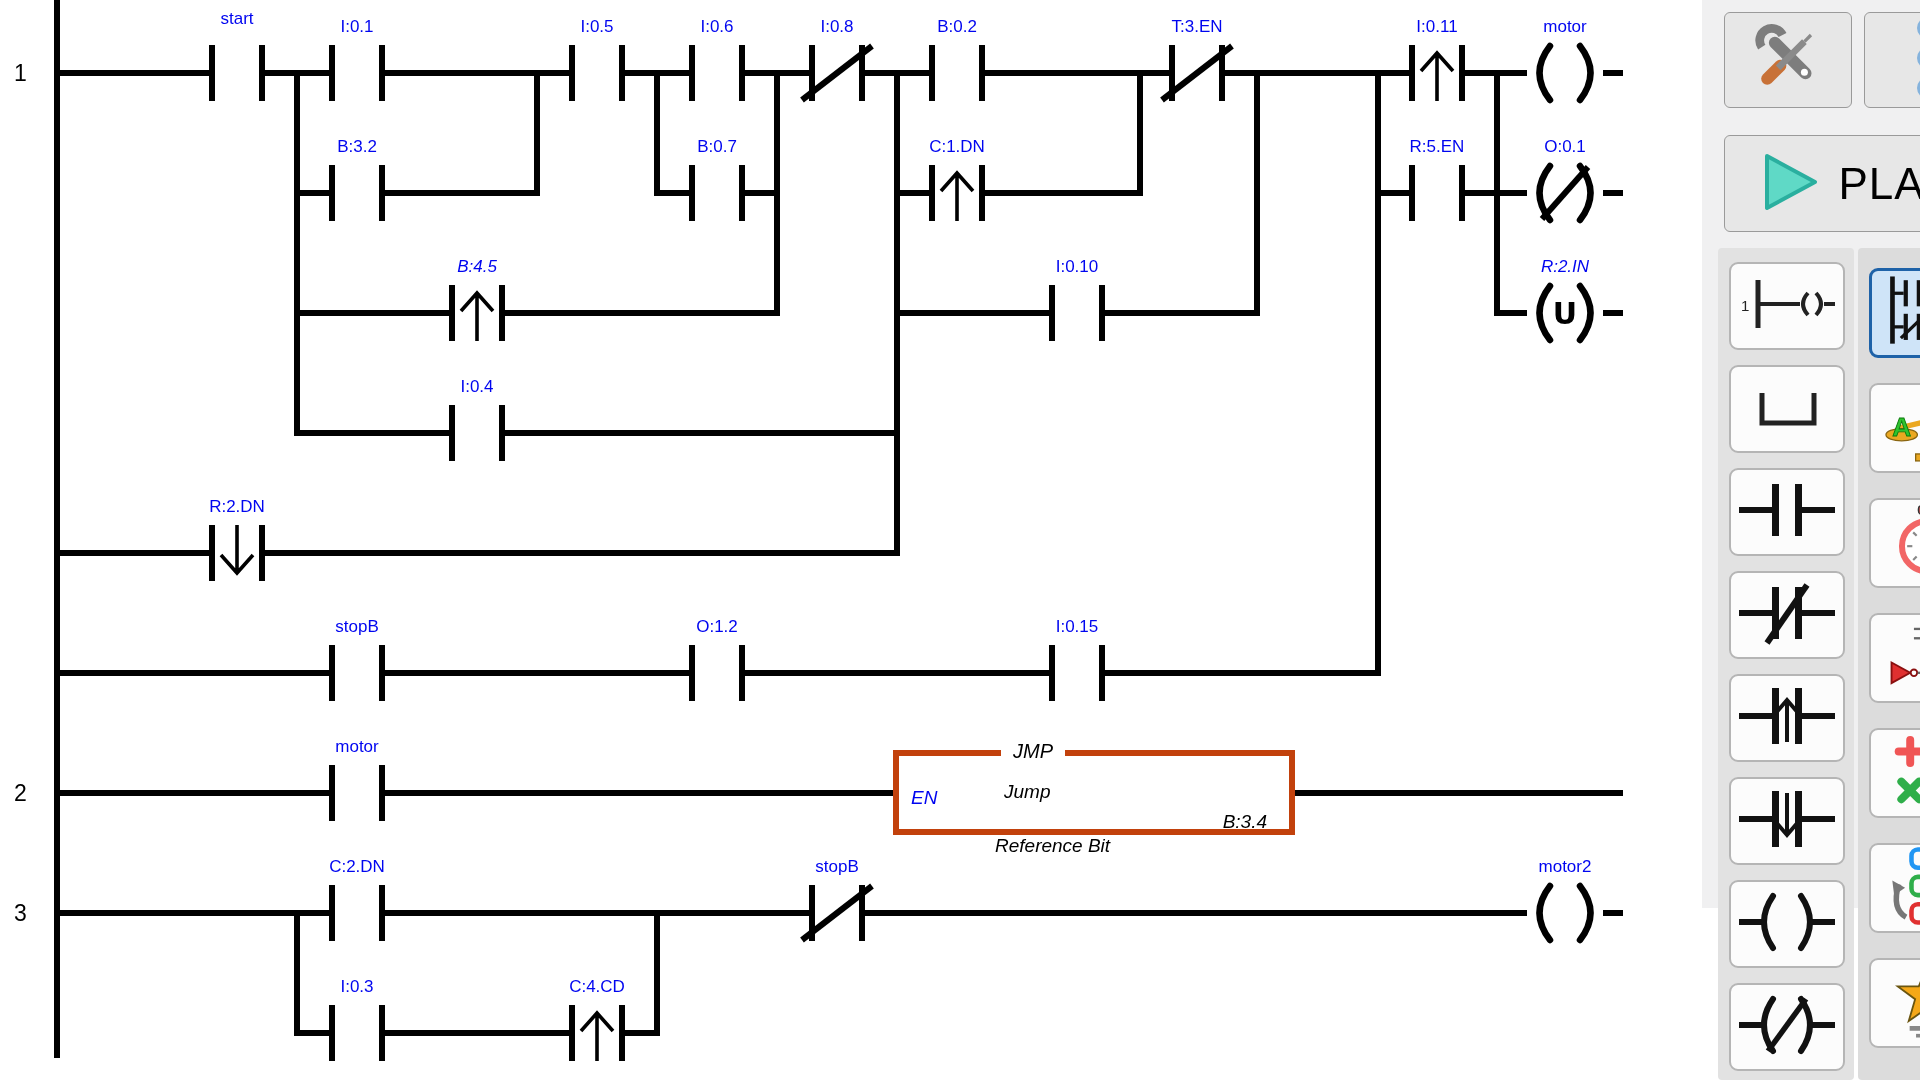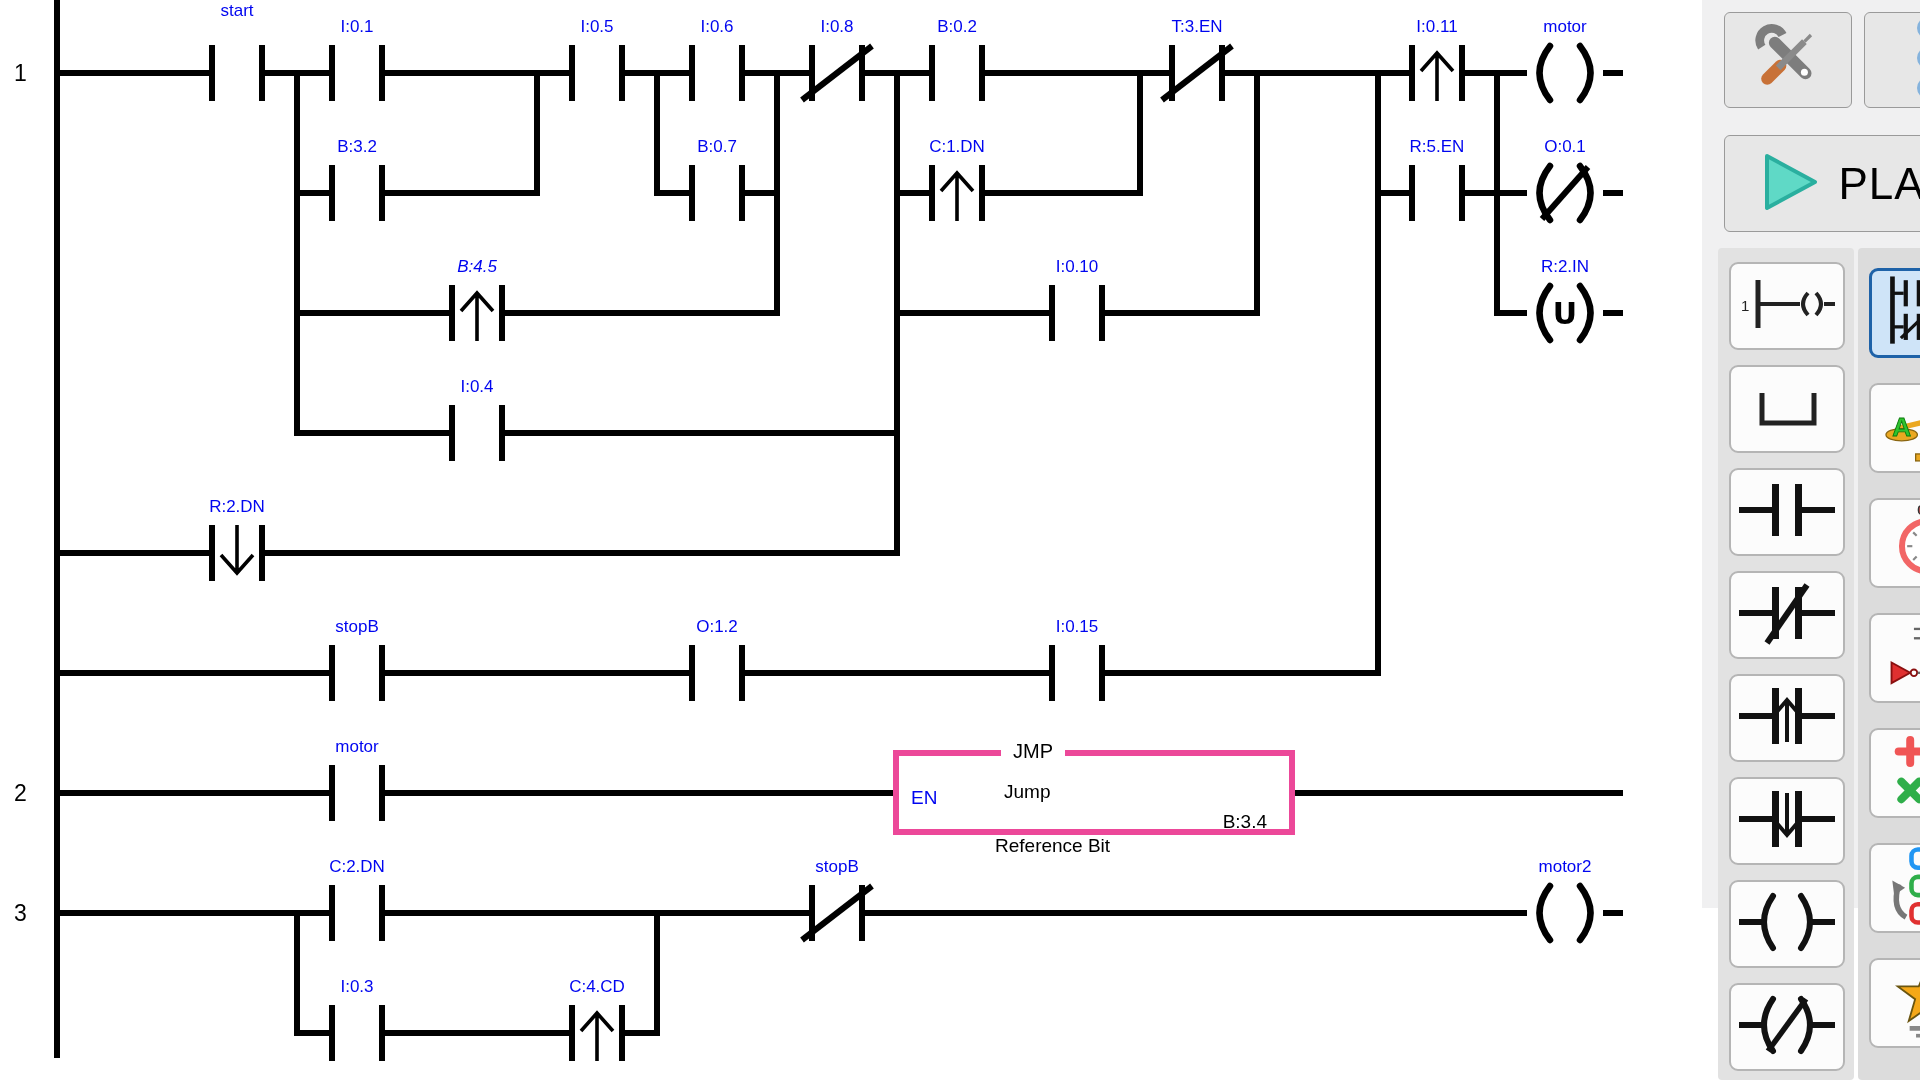--- a/index.html
+++ b/index.html
@@ -5,21 +5,21 @@
   html,body{margin:0;padding:0;width:1920px;height:1080px;overflow:hidden;
     font-family:"Liberation Sans",sans-serif;background:#ffffff;}
   #app{position:relative;width:1920px;height:1080px;background:#ffffff;}
   #canvas{position:absolute;left:0;top:0;width:1620px;height:1080px;background:#fff;}
   .wire{position:absolute;background:#000;}
   .elem{position:absolute;background:#fff;}
   .elem svg{position:absolute;left:0;top:0;overflow:visible;}
   .lbl{position:absolute;width:160px;text-align:center;font-size:17px;color:#0005f0;
        white-space:nowrap;}
   .rungnum{position:absolute;font-size:23px;color:#000;}
-  .jmpbox{position:absolute;border:6px solid #ec4899;background:#fff;box-sizing:border-box;}
+  .jmpbox{position:absolute;border:6px solid #c2410c;background:#fff;box-sizing:border-box;font-style:italic;}
   .jmptitle{position:absolute;top:-16px;background:#fff;padding:0 12px;font-size:20px;color:#000;}
   .jmptext{position:absolute;font-size:19px;color:#000;white-space:nowrap;}
   .jmpen{color:#0005f0;}
   #statusbar{position:absolute;left:0;top:1055px;width:1620px;height:25px;background:#d9dce0;
     border-top:1px solid #adb2b8;box-sizing:border-box;font-size:18px;color:#000;
     padding:1px 0 0 6px;}
   #panel{position:absolute;left:1676px;top:0;width:300px;height:908px;background:#f0f0f1;margin-left:26px;}
   .topbtn{position:absolute;width:128px;height:96px;background:#e7e7e7;border:1px solid #9a9a9a;
     border-radius:6px;box-sizing:border-box;display:flex;align-items:center;justify-content:center;}
   #playbtn{position:absolute;left:22px;top:135px;width:266px;height:97px;background:#e7e7e7;
@@ -67,21 +67,21 @@
       <div class="wire" style="left:654px;top:910px;width:6px;height:126px;"></div>
       <div class="rungnum" style="left:14px;top:60px;">1</div>
       <div class="rungnum" style="left:14px;top:780px;">2</div>
       <div class="rungnum" style="left:14px;top:900px;">3</div>
       <div class="elem" style="left:209px;top:43px;width:56px;height:60px;">
         <svg width="56" height="60">
           <rect x="0" y="2" width="6" height="56" fill="#000"></rect>
           <rect x="50" y="2" width="6" height="56" fill="#000"></rect>
         </svg>
       </div>
-      <div class="lbl" style="left:157px;top:1px;">start</div>
+      <div class="lbl" style="left:157px;top:9px;">start</div>
       <div class="elem" style="left:329px;top:43px;width:56px;height:60px;">
         <svg width="56" height="60">
           <rect x="0" y="2" width="6" height="56" fill="#000"></rect>
           <rect x="50" y="2" width="6" height="56" fill="#000"></rect>
         </svg>
       </div>
       <div class="lbl" style="left:277px;top:17px;">I:0.1</div>
       <div class="elem" style="left:569px;top:43px;width:56px;height:60px;">
         <svg width="56" height="60">
           <rect x="0" y="2" width="6" height="56" fill="#000"></rect>
@@ -186,21 +186,21 @@
         </svg>
       </div>
       <div class="lbl" style="left:997px;top:257px;">I:0.10</div>
       <div class="elem" style="left:1527px;top:283px;width:76px;height:60px;">
         <svg width="76" height="60">
         <path d="M23 3 Q2 30 23 57" fill="none" stroke="#000" stroke-width="6.5" stroke-linecap="round"></path>
         <path d="M53 3 Q74 30 53 57" fill="none" stroke="#000" stroke-width="6.5" stroke-linecap="round"></path>
           <text x="38" y="41" font-size="30" font-weight="bold" font-family="DejaVu Sans,sans-serif" text-anchor="middle" fill="#000">U</text>
         </svg>
       </div>
-      <div class="lbl" style="left:1485px;top:257px;">R:2.IN</div>
+      <div class="lbl" style="left:1485px;top:257px;font-style:italic;">R:2.IN</div>
       <div class="elem" style="left:449px;top:403px;width:56px;height:60px;">
         <svg width="56" height="60">
           <rect x="0" y="2" width="6" height="56" fill="#000"></rect>
           <rect x="50" y="2" width="6" height="56" fill="#000"></rect>
         </svg>
       </div>
       <div class="lbl" style="left:397px;top:377px;">I:0.4</div>
       <div class="elem" style="left:209px;top:523px;width:56px;height:60px;">
         <svg width="56" height="60">
           <rect x="0" y="2" width="6" height="56" fill="#000"></rect>

